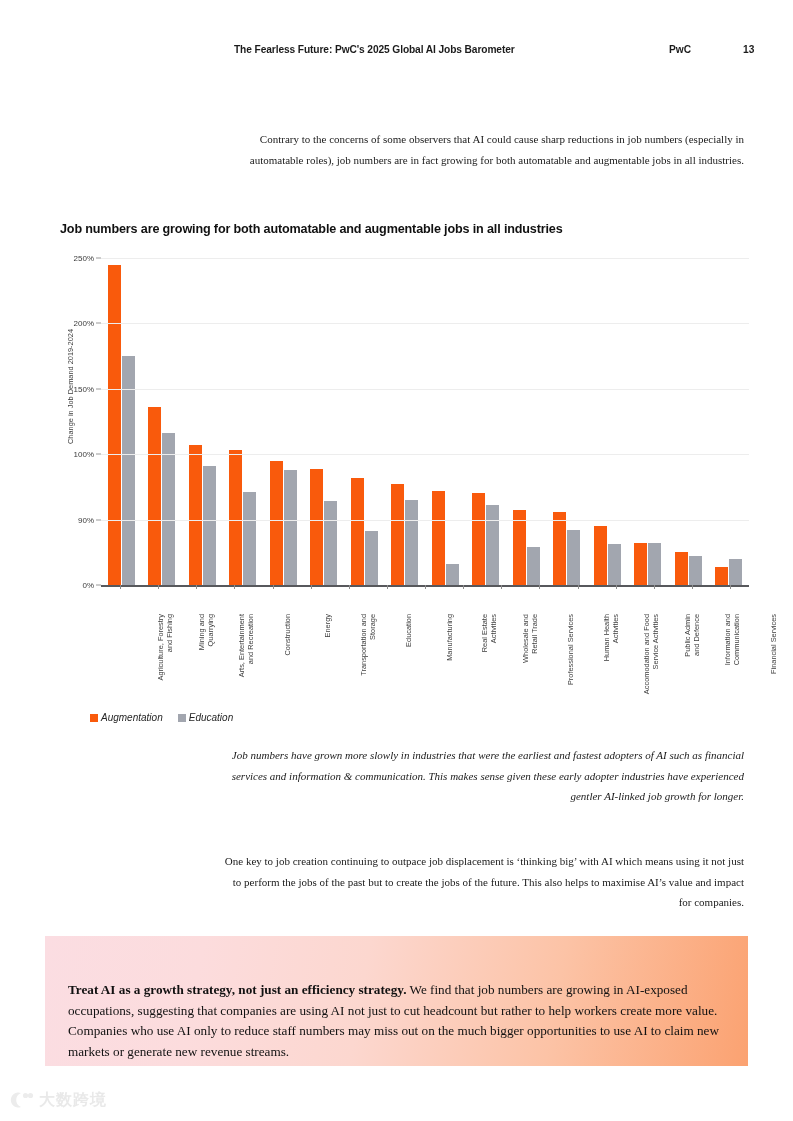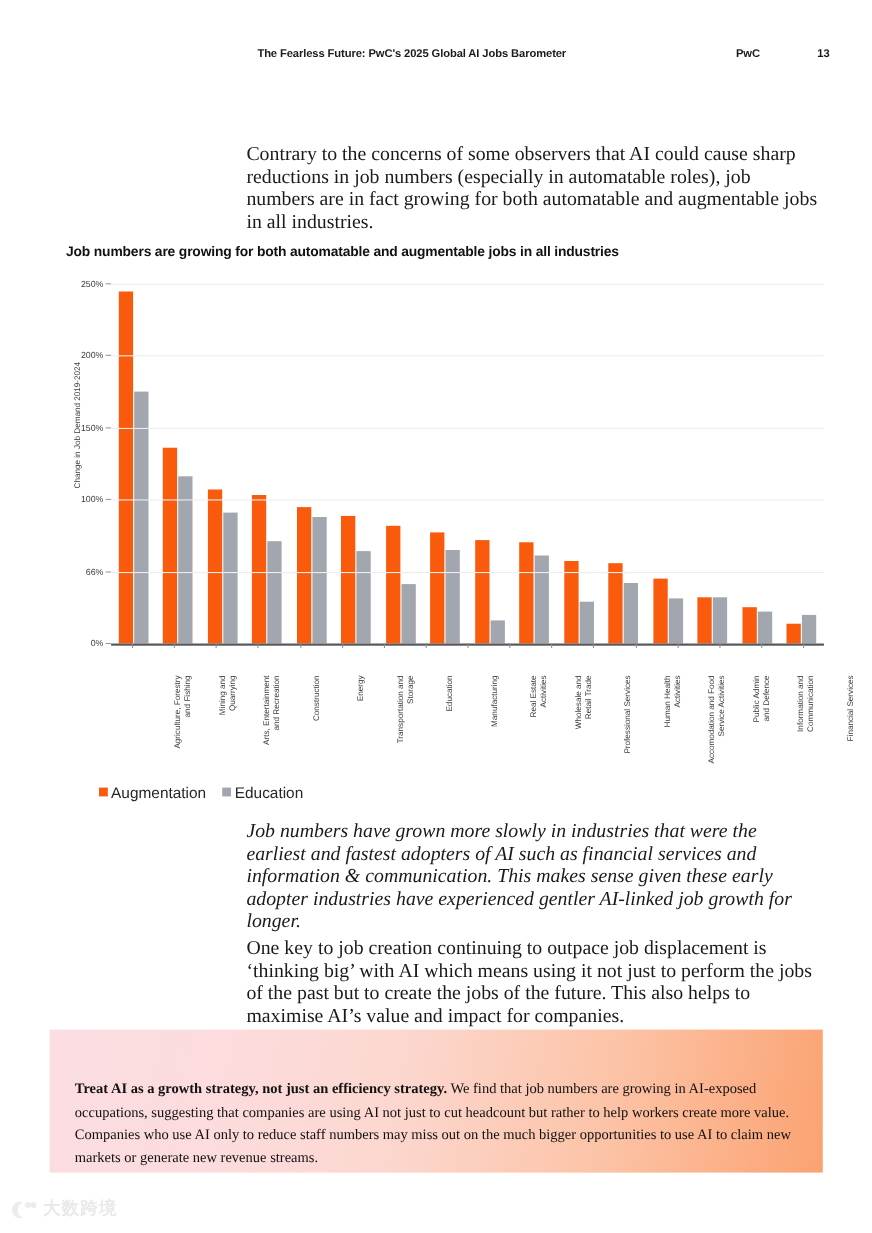--- a/index.html
+++ b/index.html
@@ -43,24 +43,24 @@
     left: 733px; top: 0;
     font-size: 10.2px;
     font-weight: bold;
     color: #1b1b1b;
   }
 
   
   .body-para {
     position: absolute;
     font-family: "Liberation Serif", serif;
-    font-size: 18px;
+    font-size: 11px;
     line-height: 20.6px;
     color: #1a1a1a;
-    text-align: left;
+    text-align: right;
   }
   #intro-para { left: 224px; top: 129px; width: 520px; }
   #para-2     { left: 224px; top: 745px; width: 520px; font-style: italic; }
   #para-3     { left: 224px; top: 851px; width: 520px; }
 
   
   .figure {
     position: absolute;
     left: 0; top: 222px;
     width: 793px;
@@ -197,22 +197,23 @@
     text-align: right;
   }
 
   
   .legend {
     position: absolute;
     left: 45px; top: 462px;
     display: flex;
     align-items: flex-end;
     gap: 6px;
-    font-size: 14px;
+    font-size: 10px;
     color: #262626;
+    font-style: italic;
   }
   .legend-item {
     display: flex;
     align-items: center;
     gap: 3px;
     margin-right: 9px;
   }
   .legend-swatch {
     width: 8px; height: 8px;
     display: inline-block;
@@ -361,21 +362,21 @@
           </div>
           <div class="bar-group">
             <div class="bar aug" style="height: 5.6%; background: rgb(249, 90, 12);"></div>
             <div class="bar aut" style="height: 8%; background: rgb(162, 166, 175);"></div>
           </div>
         </div>
     <div class="gridline baseline" style="top: 100%;"></div>
         <div class="tick-label" style="top: 100%;">0%</div>
         <div class="tick-mark" style="top: 100%;"></div>
         <div class="gridline" style="top: 80%;"></div>
-        <div class="tick-label" style="top: 80%;">66%</div>
+        <div class="tick-label" style="top: 80%;">90%</div>
         <div class="tick-mark" style="top: 80%;"></div>
         <div class="gridline" style="top: 60%;"></div>
         <div class="tick-label" style="top: 60%;">100%</div>
         <div class="tick-mark" style="top: 60%;"></div>
         <div class="gridline" style="top: 40%;"></div>
         <div class="tick-label" style="top: 40%;">150%</div>
         <div class="tick-mark" style="top: 40%;"></div>
         <div class="gridline" style="top: 20%;"></div>
         <div class="tick-label" style="top: 20%;">200%</div>
         <div class="tick-mark" style="top: 20%;"></div>

